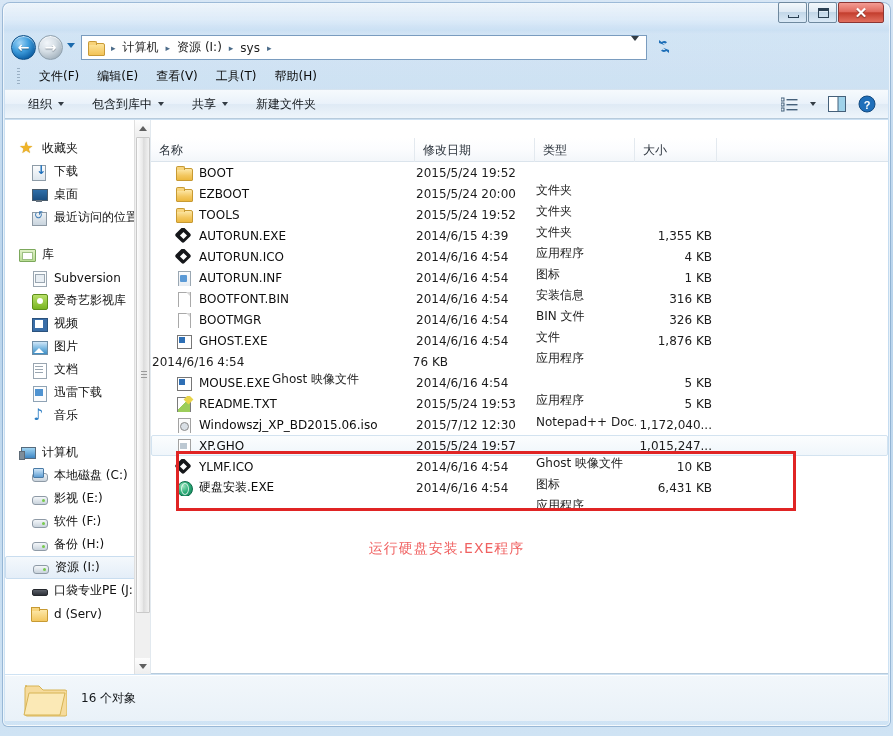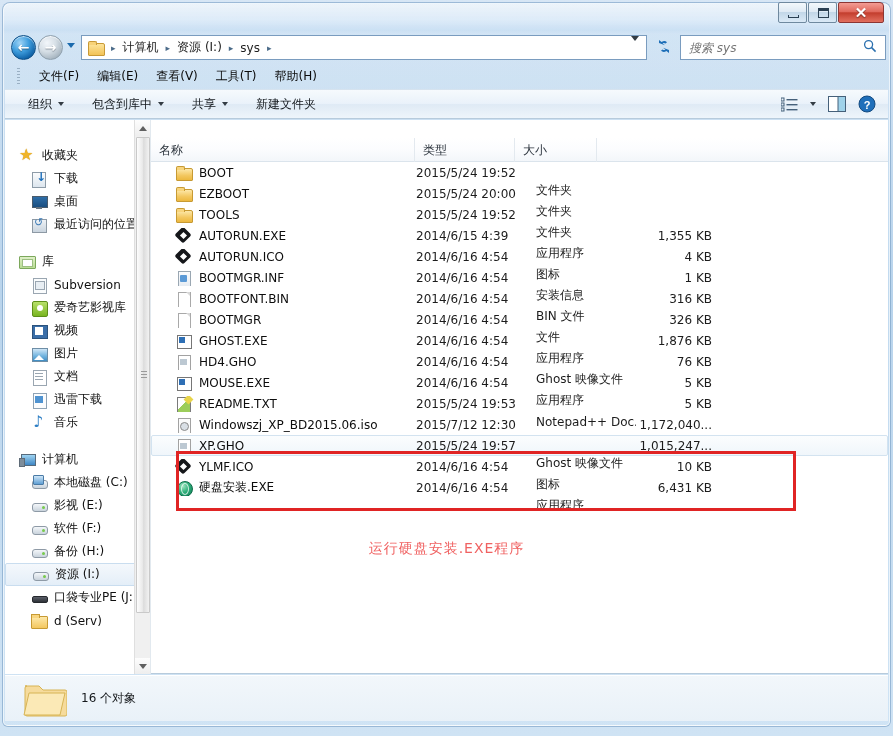--- a/index.html
+++ b/index.html
@@ -293,21 +293,21 @@
     height: 554px;
     background: #ffffff;
     position: relative;
     overflow: hidden;
     border-right: 1px solid #e2e9ef;
   }
   #navpane-inner {
     position: absolute;
     left: 0; top: 0;
     width: 146px;
-    padding-top: 24px;
+    padding-top: 17px;
   }
   .navrow {
     display: flex;
     align-items: center;
     height: 23px;
     padding-left: 14px;
     cursor: default;
     white-space: nowrap;
     font-size: 12px;
     color: #101010;
@@ -823,29 +823,20 @@
       </span>
     </div>
 
     <div id="refresh-button">
       <svg width="16" height="15" viewBox="0 0 16 15">
         <path d="M3 4 L3 1 L5.6 3.1 Q8.5 1.1 11 3.2 L9.6 4.6 Q8 3.4 6.5 4.3 L9 6.3 Z" fill="#1e6fb8"></path>
         <path d="M13 11 L13 14 L10.4 11.9 Q7.5 13.9 5 11.8 L6.4 10.4 Q8 11.6 9.5 10.7 L7 8.7 Z" fill="#1e6fb8"></path>
       </svg>
     </div>
 
-    <div id="searchbox">
-      <input id="search-input" type="text" value="" placeholder="搜索 sys" style="">
-      <span id="search-icon">
-        <svg width="14" height="14" viewBox="0 0 14 14">
-          <circle cx="5.6" cy="5.6" r="4" fill="none" stroke="#2a6fae" stroke-width="1.3"></circle>
-          <line x1="8.6" y1="8.6" x2="12.6" y2="12.6" stroke="#2a6fae" stroke-width="1.5"></line>
-        </svg>
-      </span>
-    </div>
   </div>
 
   <div id="menubar">
     <span id="menu-gripper"></span>
     <span class="menuitem">文件(F)</span>
     <span class="menuitem">编辑(E)</span>
     <span class="menuitem">查看(V)</span>
     <span class="menuitem">工具(T)</span>
     <span class="menuitem">帮助(H)</span>
   </div>
@@ -993,20 +984,21 @@
         </div>
         <div class="sb-arrow bot">
           <span class="sb-dn"></span>
         </div>
       </div>
     </div>
 
     <div id="filelist">
       <div id="col-header">
         <div class="colcell" id="col-name">名称</div>
+        <div class="colcell" id="col-date">修改日期</div>
         <div class="colcell" id="col-type">类型</div>
         <div class="colcell" id="col-size">大小</div>
         <div class="colcell" id="col-rest"></div>
       </div>
       <div id="rows">
           <div class="filerow">
             <div class="cell-name">
               <span class="fileicon ico-folder"></span>
               <span>BOOT</span>
             </div>
@@ -1046,21 +1038,21 @@
               <span class="fileicon ico-diamond"></span>
               <span>AUTORUN.ICO</span>
             </div>
             <div class="cell-date">2014/6/16 4:54</div>
             <div class="cell-type">图标</div>
             <div class="cell-size">4 KB</div>
           </div>
           <div class="filerow">
             <div class="cell-name">
               <span class="fileicon ico-inf"></span>
-              <span>BOOTMGR.INF</span>
+              <span>AUTORUN.INF</span>
             </div>
             <div class="cell-date">2014/6/16 4:54</div>
             <div class="cell-type">安装信息</div>
             <div class="cell-size">1 KB</div>
           </div>
           <div class="filerow">
             <div class="cell-name">
               <span class="fileicon ico-doc"></span>
               <span>BOOTFONT.BIN</span>
             </div>
@@ -1080,24 +1072,20 @@
           <div class="filerow">
             <div class="cell-name">
               <span class="fileicon ico-app"></span>
               <span>GHOST.EXE</span>
             </div>
             <div class="cell-date">2014/6/16 4:54</div>
             <div class="cell-type">应用程序</div>
             <div class="cell-size">1,876 KB</div>
           </div>
           <div class="filerow">
-            <div class="cell-name">
-              <span class="fileicon ico-gho"></span>
-              <span>HD4.GHO</span>
-            </div>
             <div class="cell-date">2014/6/16 4:54</div>
             <div class="cell-type">Ghost 映像文件</div>
             <div class="cell-size">76 KB</div>
           </div>
           <div class="filerow">
             <div class="cell-name">
               <span class="fileicon ico-app"></span>
               <span>MOUSE.EXE</span>
             </div>
             <div class="cell-date">2014/6/16 4:54</div>

